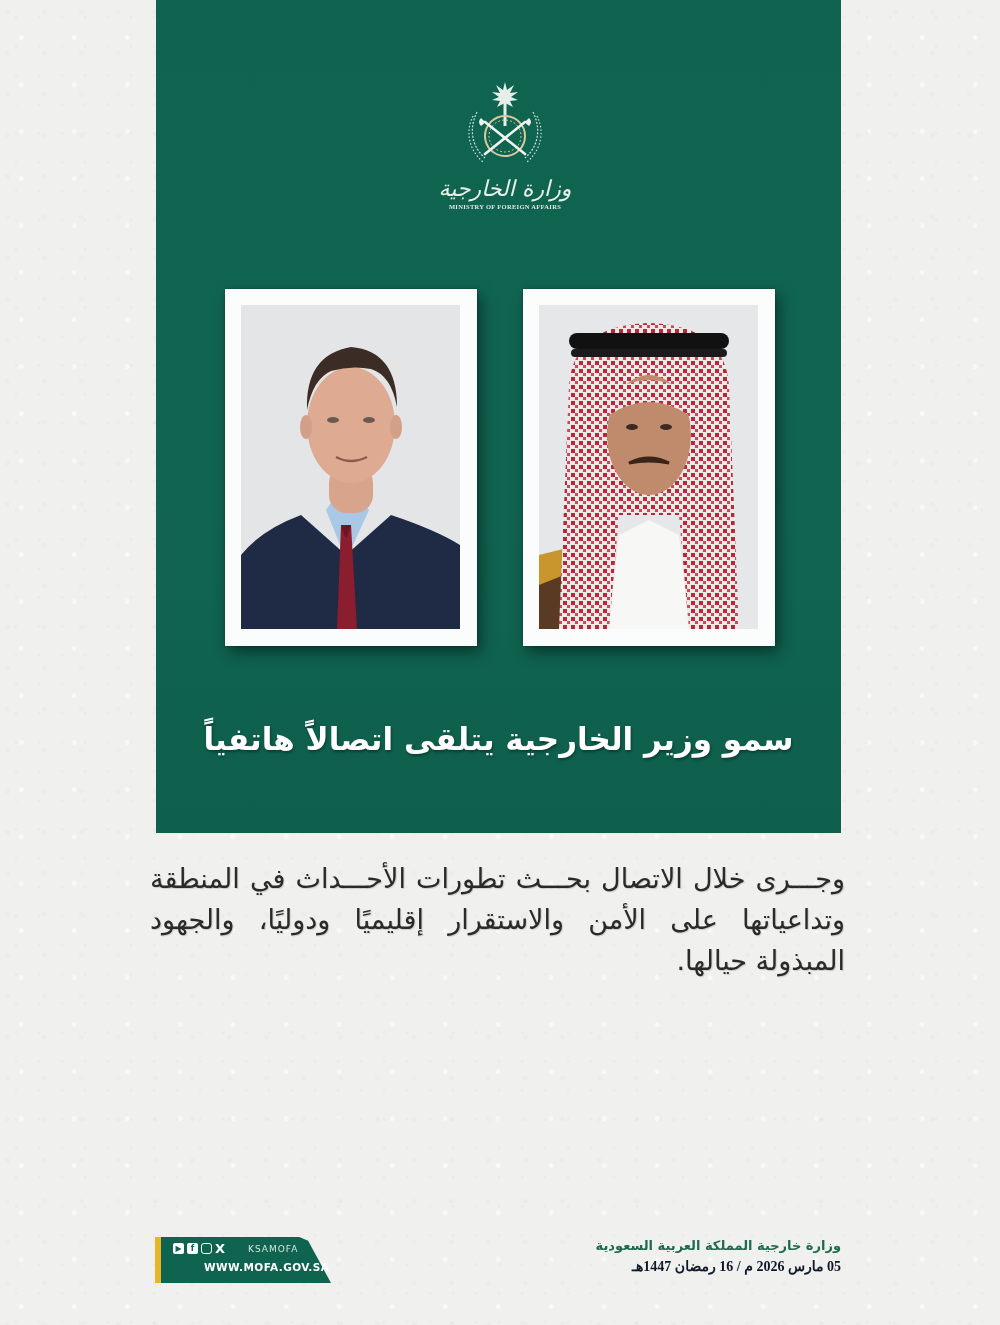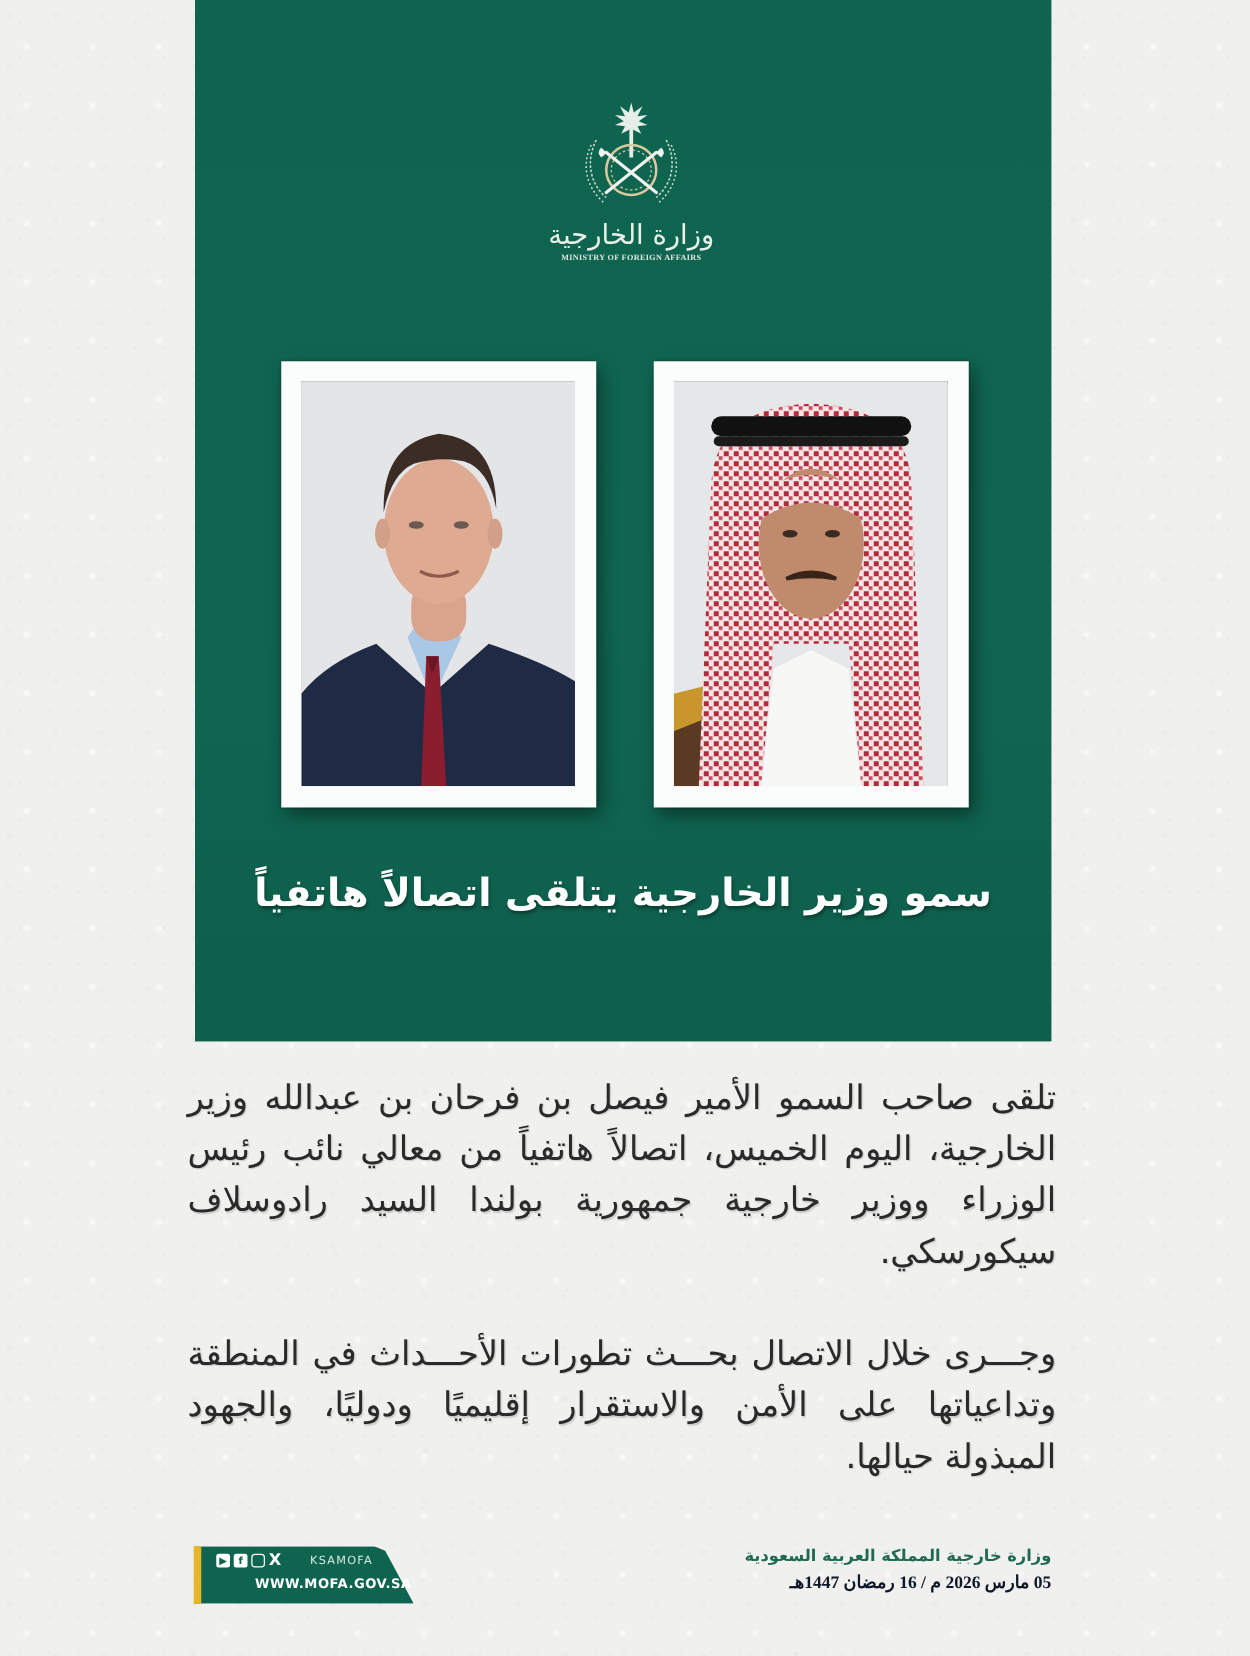--- a/index.html
+++ b/index.html
@@ -28,20 +28,21 @@
       display: flex; flex-direction: column; align-items: center;
     }
     .logo svg { display: block; }
     .logo-ar {
       color: #e9efe9;
       font-family: "DejaVu Serif", serif;
       font-size: 22px;
       line-height: 26px;
       margin-top: 2px;
       direction: rtl;
+      font-style: italic;
       letter-spacing: 1px;
     }
     .logo-en {
       color: #dfe7e2;
       font-family: "Liberation Serif", serif;
       font-size: 6.5px;
       font-weight: bold;
       letter-spacing: 0.3px;
       margin-top: 1px;
       white-space: nowrap;
@@ -59,21 +60,21 @@
       position: absolute;
       left: 16px; top: 16px;
       width: 219px; height: 324px;
       background: #e6e7e8;
       overflow: hidden;
       box-shadow: inset 0 2px 3px rgba(0,0,0,0.25);
     }
     .photo svg { position: absolute; left: 0; top: 0; }
     .headline {
       position: absolute;
-      left: 156px; top: 688px;
+      left: 156px; top: 712px;
       width: 685px;
       direction: rtl;
       text-align: center;
       color: #ffffff;
       font-family: "DejaVu Sans", sans-serif;
       font-weight: bold;
       font-size: 31px;
       line-height: 54px;
       text-shadow: 1px 2px 3px rgba(0,0,0,0.35);
     }
@@ -243,21 +244,20 @@
       <path d="M90 158 Q110 148 130 158 Q110 154 90 158z" fill="#3a2418" stroke="#3a2418" stroke-width="3"></path>
     </svg>
   </div>
 </div>
 
 <div class="headline">
   <div>سمو وزير الخارجية يتلقى اتصالاً هاتفياً</div>
 </div>
 
 <div class="body-text">
-  <p>تلقى صاحب السمو الأمير فيصل بن فرحان بن عبدالله وزير الخارجية، اليوم الخميس، اتصالاً هاتفياً من معالي نائب رئيس الوزراء ووزير خارجية جمهورية بولندا السيد رادوسلاف سيكورسكي.</p>
   <p>وجـــرى خلال الاتصال بحـــث تطورات الأحـــداث في المنطقة وتداعياتها على الأمن والاستقرار إقليميًا ودوليًا، والجهود المبذولة حيالها.</p>
 </div>
 
 <div class="badge">
   <div class="badge-bg"></div>
   <div class="badge-stripe"></div>
   <div class="badge-row1">
     <span class="soc-icon">▶</span>
     <span class="soc-icon">f</span>
     <span class="soc-icon outline"></span>

